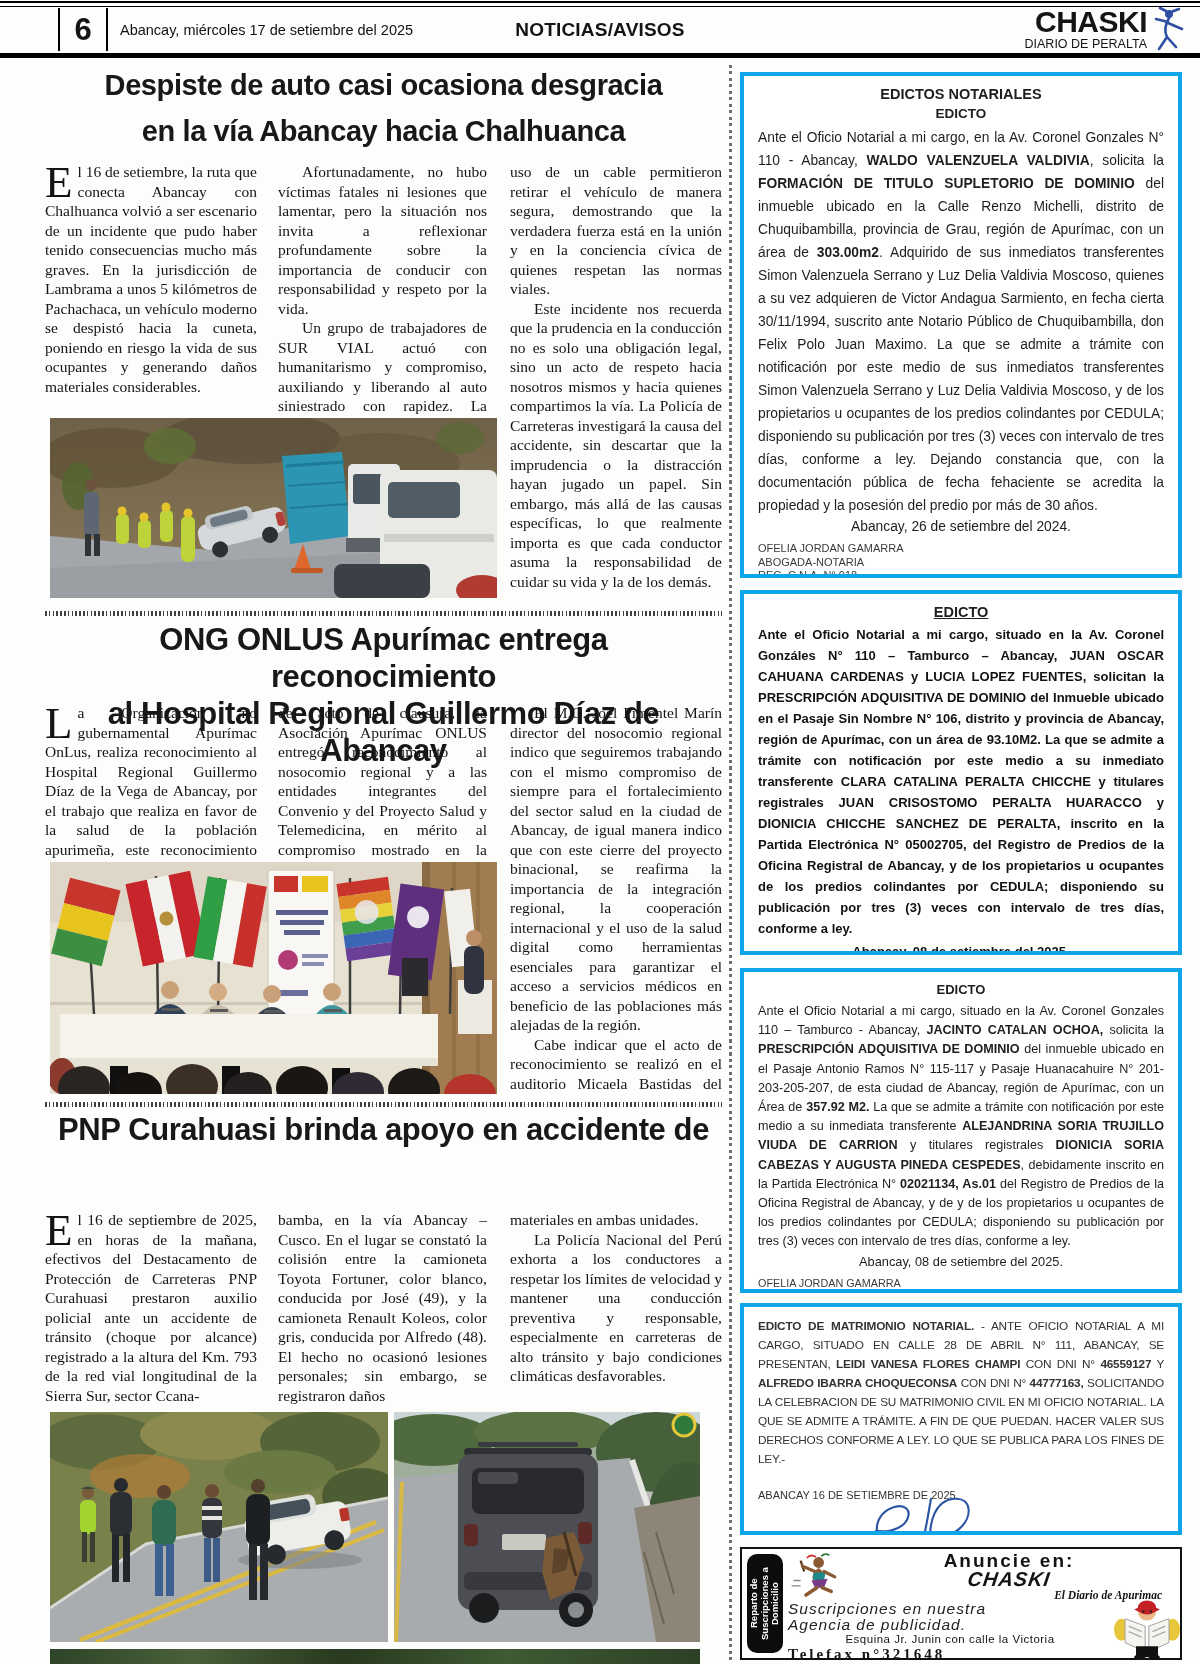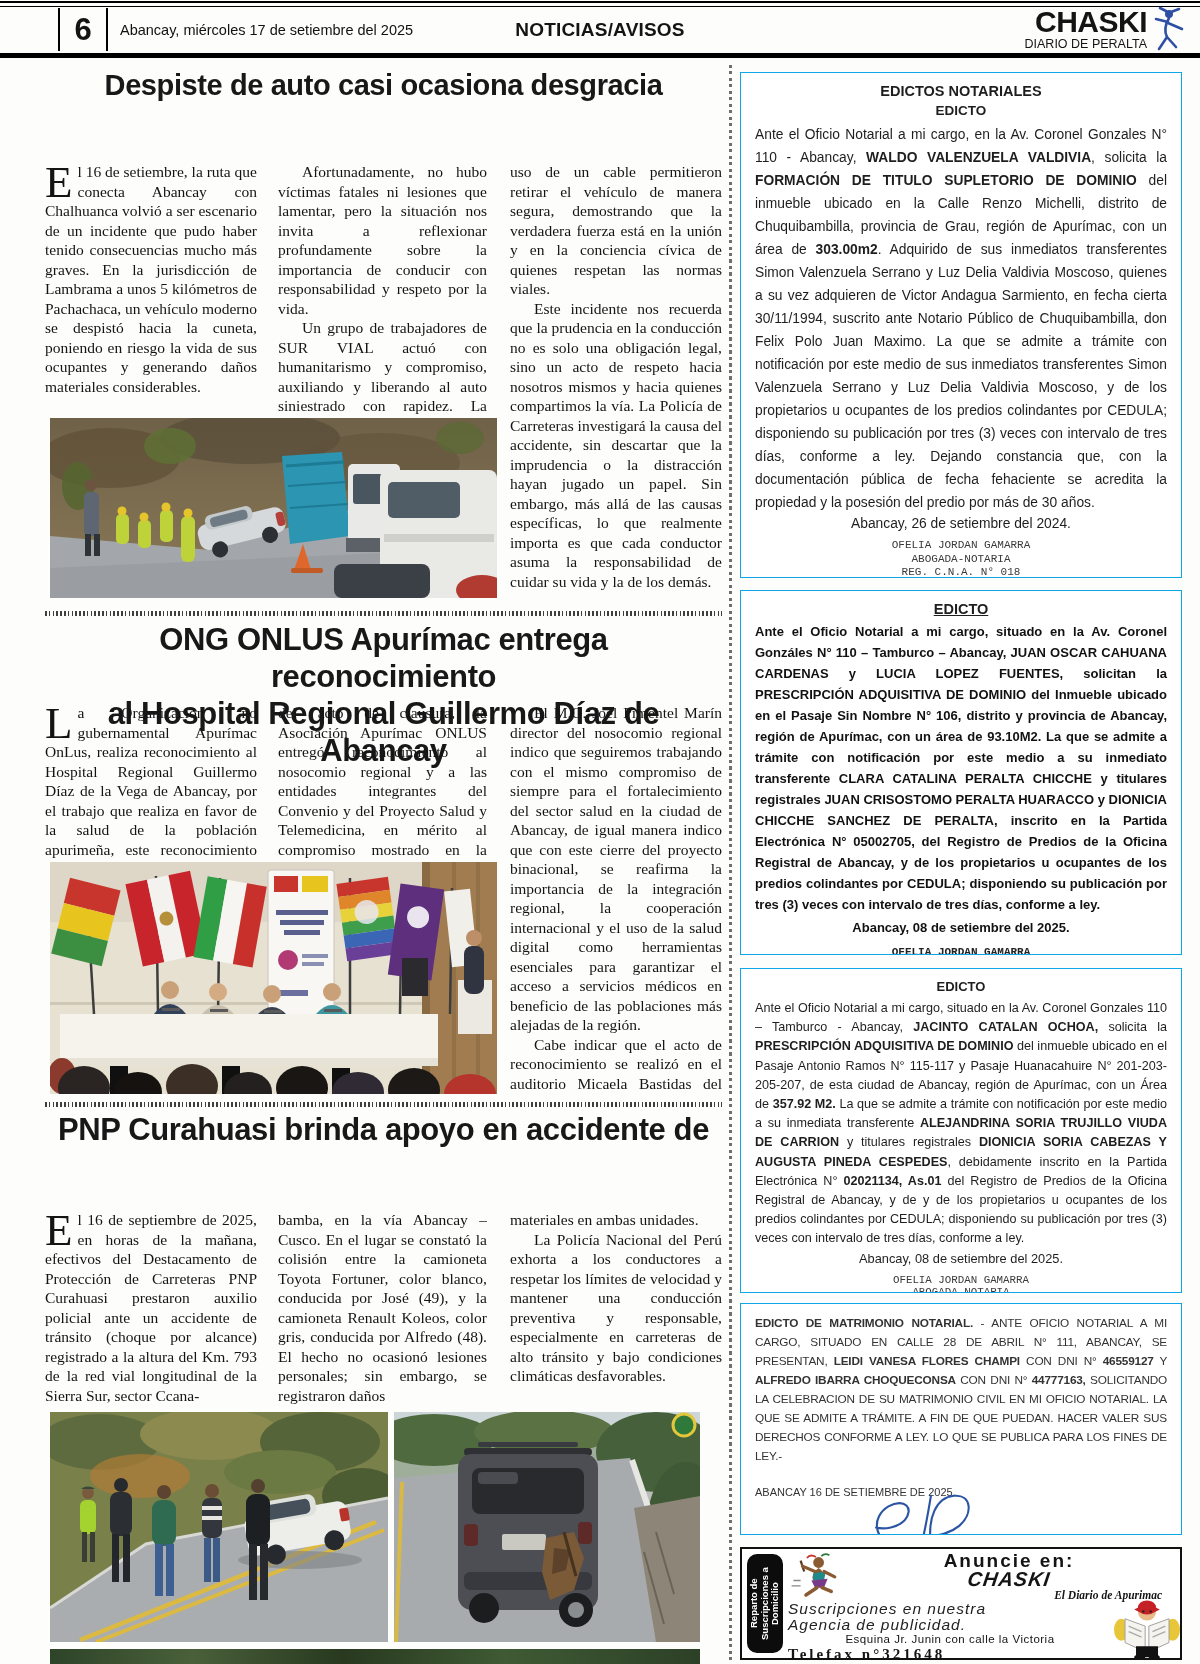--- a/index.html
+++ b/index.html
@@ -44,27 +44,27 @@
   .col p{ margin:0; }
   .col p + p{ text-indent:24px; }
   .dropcap{ float:left; font-size:45px; line-height:34px; padding:3px 5px 0 0; }
 
   .photo{ position:absolute; overflow:hidden; background:#bbb; }
   .photo svg{ display:block; width:100%; height:100%; }
   .strip-photo{ position:absolute; left:50px; top:1649px; width:650px; height:15px;
     background:linear-gradient(90deg,#2e4429,#49603a 22%,#28391f 45%,#3f5a34 70%,#2c4026); }
 
   
-  .ebox{ position:absolute; left:740px; width:442px; border:1px solid #0ea5e9; background:#fff;
+  .ebox{ position:absolute; left:740px; width:442px; border:4px solid #0ea5e9; background:#fff;
     font-family:"Liberation Sans","DejaVu Sans",sans-serif; color:#1e1e1e; padding:8px 14px; overflow:hidden; }
   .etitle{ text-align:center; font-weight:700; font-size:14.5px; line-height:20px; }
   .ebody{ text-align:justify; margin-top:2px; }
   .ebody .b{ font-weight:700; }
   .edate{ text-align:center; margin-top:2px; }
-  .esig{ text-align:center; margin-top:8px; font-size:11px; line-height:13.5px; color:#3a3a3a;font-family:Liberation Mono, monospace; }
+  .esig{ margin-top:8px; font-size:11px; line-height:13.5px; color:#3a3a3a; }
   #box1 .ebody{ font-size:13.8px; line-height:23px; }
   #box1 .edate{ font-size:13.8px; }
   #box2 .ebody, #box2 .edate{ font-weight:700; font-size:13px; line-height:21px; color:#111; }
   #box2 .etitle{ text-decoration:underline; }
   #box2 .esig{ font-weight:700; color:#222; }
   #box3 .ebody{ font-size:12.6px; line-height:19.2px; }
   #box3 .edate{ font-size:12.8px; }
   #box3 .esig{ font-size:10.8px; line-height:12.5px; }
   #box4 .ebody{ font-size:11.8px; line-height:19px; color:#333; letter-spacing:-.2px; }
   #box4 .edate{ text-align:left; font-size:11px; margin-top:20px; color:#333; }
@@ -116,21 +116,21 @@
         <path d="M19,6 L27,3 M14,5 L8,2"></path>
       </g>
     </svg>
   </div>
   <div class="rule-thick"></div>
 </header>
 
 <div class="vdotsep"></div>
 
 <h1 class="headline h-a1">
-  <span>Despiste de auto casi ocasiona desgracia</span><br>
+  <span>Despiste de auto casi ocasiona desgracia</span><br><span>en la vía Abancay hacia Chalhuanca</span>
 </h1>
 <div class="col" style="left:45px;top:162px;width:212px;height:256px">
   <p><span class="dropcap">E</span><span>l 16 de setiembre, la ruta que conecta Abancay con Chalhuanca volvió a ser escenario de un incidente que pudo haber tenido consecuencias mucho más graves. En la jurisdicción de Lambrama a unos 5 kilómetros de Pachachaca, un vehículo moderno se despistó hacia la cuneta, poniendo en riesgo la vida de sus ocupantes y generando daños materiales considerables.</span></p>
 </div>
 <div class="col" style="left:278px;top:162px;width:209px;height:256px">
   <p style="text-indent:24px">Afortunadamente, no hubo víctimas fatales ni lesiones que lamentar, pero la situación nos invita a reflexionar profundamente sobre la importancia de conducir con responsabilidad y respeto por la vida.</p>
   <p>Un grupo de trabajadores de SUR VIAL actuó con humanitarismo y compromiso, auxiliando y liberando al auto siniestrado con rapidez. La colaboración de un volquete y el</p>
 </div>
 <div class="col" style="left:510px;top:162px;width:212px;height:437px">
   <p>uso de un cable permitieron retirar el vehículo de manera segura, demostrando que la verdadera fuerza está en la unión y en la conciencia cívica de quienes respetan las normas viales.</p>

